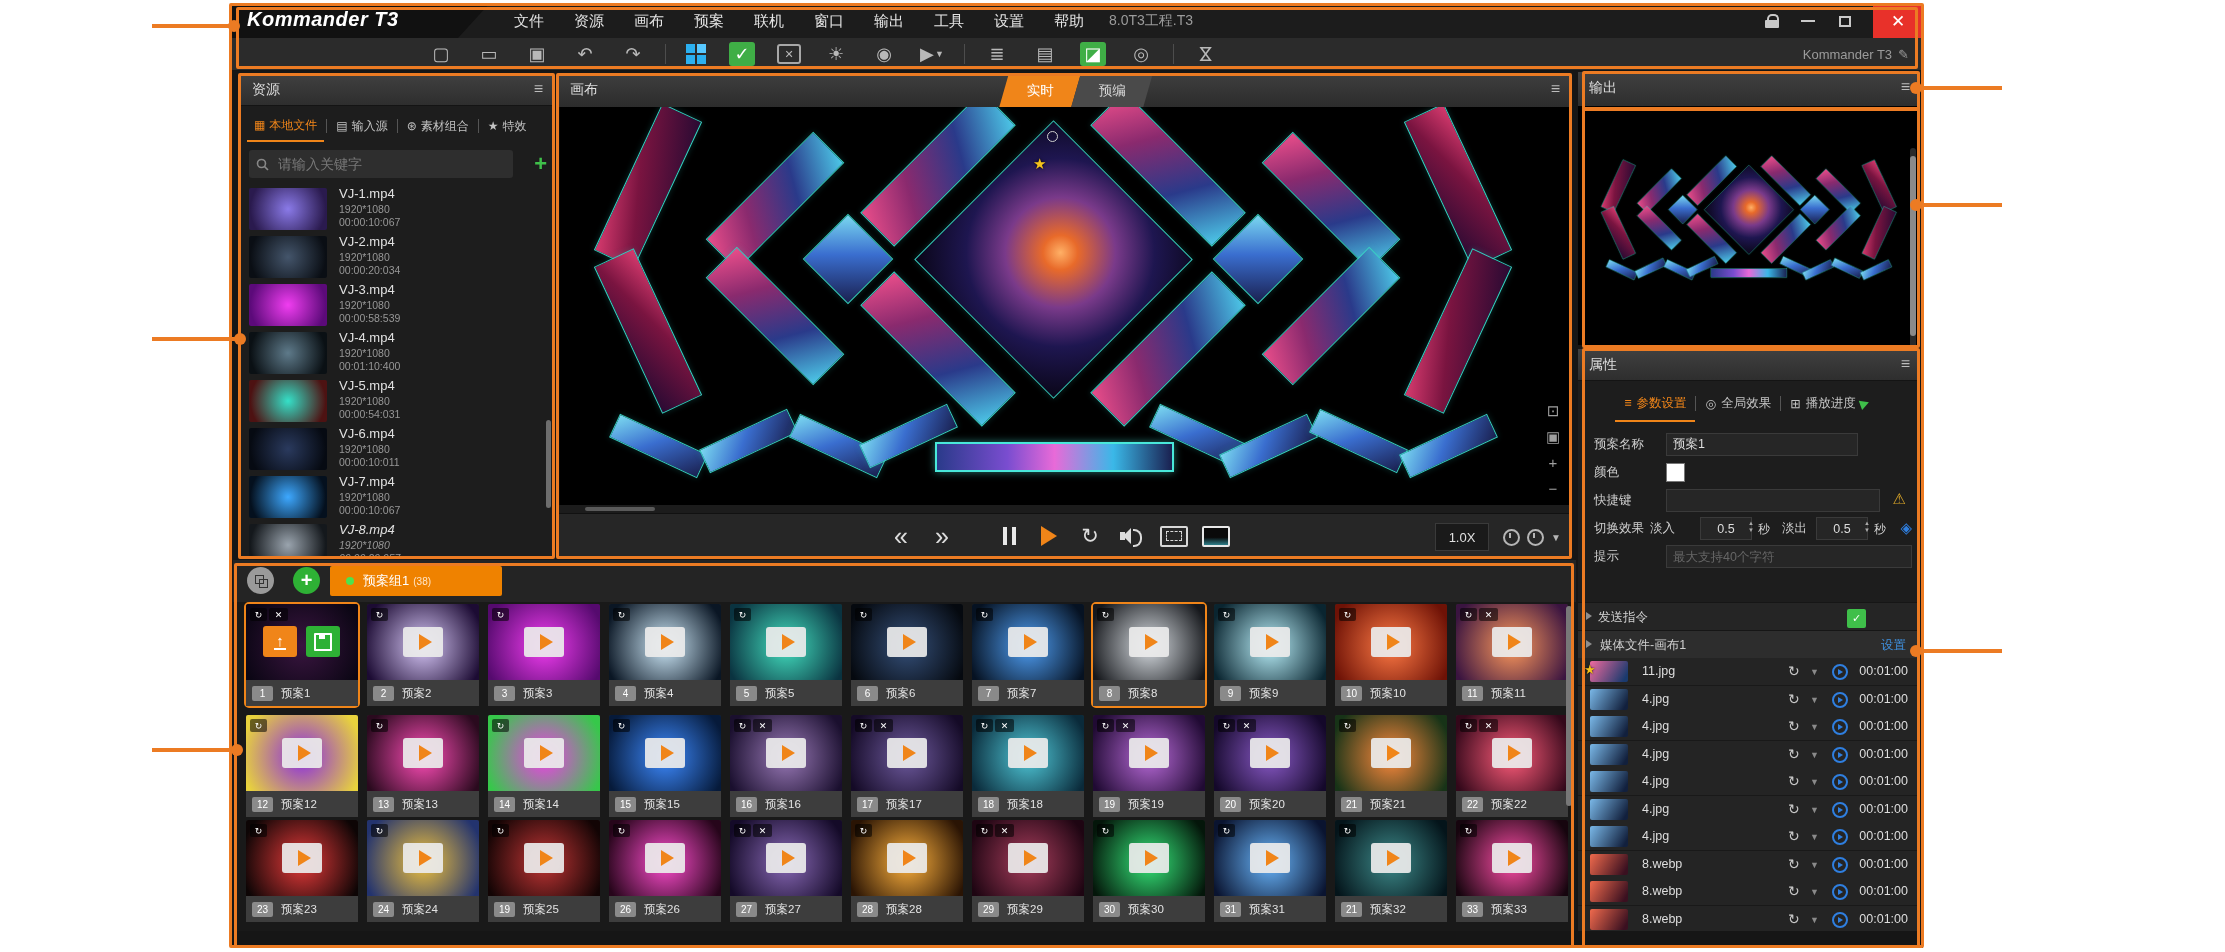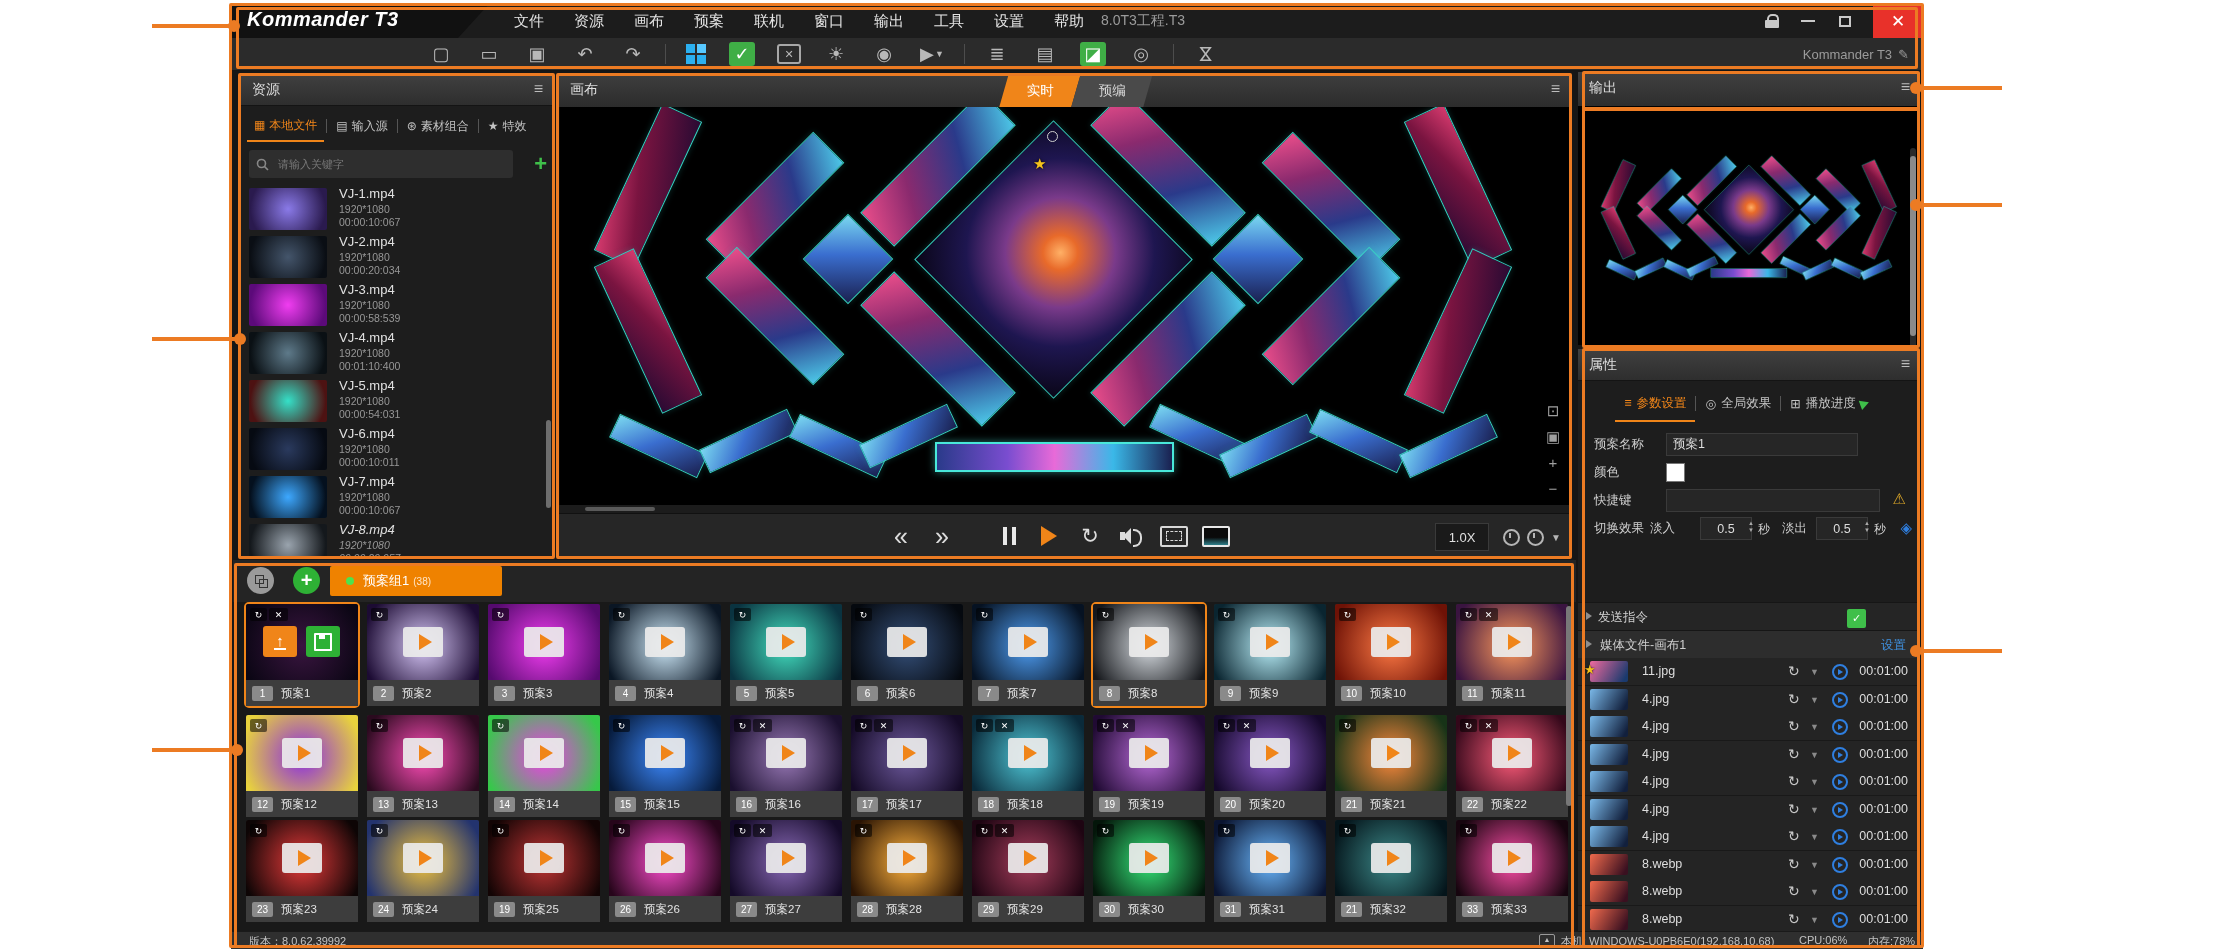--- a/index.html
+++ b/index.html
@@ -8,21 +8,21 @@
   .ann-box{position:absolute;border:3px solid #ec7b23;border-radius:2px;pointer-events:none;z-index:50}
   .ann-line{position:absolute;height:4px;background:#ec7b23;z-index:51}
   .ann-dot{position:absolute;width:12px;height:12px;border-radius:50%;background:#ec7b23;z-index:52}
   
   .app-bg{position:absolute;left:231px;top:4px;width:1692px;height:944px;background:#161616}
   .titlebar{position:absolute;left:231px;top:4px;width:1692px;height:34px;background:#1c1c1c}
   .logo-wrap{position:absolute;left:0;top:0;width:258px;height:34px;background:#111;clip-path:polygon(0 0,100% 0,88% 100%,0 100%)}
   .logo{position:absolute;left:16px;top:4px;color:#fff;font-size:20px;font-style:italic;font-weight:bold;letter-spacing:.5px}
   .menubar{position:absolute;left:268px;top:0;height:34px;display:flex;align-items:center}
   .menu-item{color:#e3e3e3;font-size:15px;padding:0 15px;height:34px;line-height:34px;cursor:default}
-  .proj-label{color:#9b9b9b;font-size:14px;margin-left:2px}
+  .proj-label{color:#9b9b9b;font-size:14px;margin-left:10px}
   .win-ctrls{position:absolute;right:0;top:0;height:34px;display:flex;align-items:center}
   .lock-i{position:relative;width:14px;height:14px;margin-right:22px}
   .lock-i .sh{position:absolute;left:2px;top:0;width:8px;height:7px;border:2px solid #c9c9c9;border-bottom:none;border-radius:5px 5px 0 0}
   .lock-i .bd{position:absolute;left:0;top:6px;width:14px;height:8px;background:#c9c9c9;border-radius:1px}
   .min-i{width:14px;height:2px;background:#c9c9c9;margin-right:24px}
   .rest-i{position:relative;width:12px;height:11px;margin-right:22px}
   .rest-i .b{position:absolute;border:2px solid #c9c9c9;width:8px;height:7px}
   .rest-i .b1{right:0;top:0}.rest-i .b2{left:0;bottom:0;background:#1c1c1c}
   .close-btn{width:50px;height:34px;background:#e8312a;color:#fff;font-size:17px;display:flex;align-items:center;justify-content:center}
   .toolbar{position:absolute;left:231px;top:38px;width:1692px;height:32px;background:#2b2b2b;border-bottom:1px solid #151515}
@@ -44,21 +44,21 @@
   .p-title{position:absolute;left:11px;top:7px;color:#dedede;font-size:14px}
   .hamb{position:absolute;right:10px;top:6px;color:#bdbdbd;font-size:16px}
   
   .res-panel{left:241px;top:74px;width:312px;height:483px;overflow:hidden}
   .res-tabs{position:absolute;left:6px;top:37px;width:300px;height:30px;display:flex;align-items:center}
   .res-tab{display:flex;align-items:center;color:#c3c3c3;font-size:12px;height:30px;padding:0 7px;white-space:nowrap}
   .res-tab .ti{margin-right:4px;font-size:12px}
   .res-tab.active{color:#f08519;border-bottom:2px solid #f08519}
   .res-tab-sep{width:1px;height:14px;background:#555;margin:0 2px}
   .search{position:absolute;left:8px;top:76px;width:264px;height:28px;background:#2e2e2e;border-radius:3px;display:flex;align-items:center}
-  .search input{background:transparent;border:none;outline:none;color:#bbb;font-size:11px;width:210px;font-family:"Liberation Sans",sans-serif}
+  .search input{background:transparent;border:none;outline:none;color:#bbb;font-size:14px;width:210px;font-family:"Liberation Sans",sans-serif}
   .search input::placeholder{color:#787878}
   .plus-btn{position:absolute;right:6px;top:78px;color:#3fbf4a;font-size:22px;font-weight:bold;line-height:24px}
   .file-list{position:absolute;left:0;top:112px;width:312px;height:371px;overflow:hidden}
   .file-item{position:absolute;left:8px;width:296px;height:46px}
   .f-thumb{position:absolute;left:0;top:2px;width:78px;height:42px;border-radius:2px}
   .f-name{position:absolute;left:90px;top:0px;color:#e0e0e0;font-size:13px}
   .f-res{position:absolute;left:90px;top:17px;color:#979797;font-size:10.5px}
   .f-dur{position:absolute;left:90px;top:30px;color:#979797;font-size:10.5px}
   .res-scroll{position:absolute;right:2px;top:346px;width:5px;height:88px;background:#6d6d6d;border-radius:3px}
   
@@ -510,20 +510,24 @@
       <span class="sec" style="left:180px">秒</span>
       <span class="f-label" style="left:204px">淡出</span>
       <input class="f-input" style="left: 238px; width: 38px; text-align: center;" value="0.5">
       <span class="spin" style="left:286px">
           <span>▲</span>
           <span>▼</span>
         </span>
       <span class="sec" style="left:296px">秒</span>
       <span class="bluehex">◈</span>
     </div>
+    <div class="fieldrow" style="top:193px">
+      <span class="f-label">提示</span>
+      <input class="f-input" style="left: 88px; width: 232px;" placeholder="最大支持40个字符">
+    </div>
     <div class="fieldrow togglerow" style="top:253px">
       <span class="tri-r"></span>
       <span class="f-label" style="left:20px">发送指令</span>
       <span class="cb on">✓</span>
     </div>
     <div class="fieldrow mediahdr" style="top:281px">
       <span class="tri-r"></span>
       <span class="f-label" style="left:22px">媒体文件-画布1</span>
       <span class="setlink">设置</span>
     </div>
@@ -1036,21 +1040,14 @@
           </div>
           <div class="c-label">
             <span class="c-num">33</span>
             <span class="c-name">预案33</span>
           </div>
         </div>
       </div>
     <div class="pre-scroll"></div>
   </div>
 
-  <div class="statusbar">
-    <span class="sb-t" style="left:18px">版本：8.0.62.39992</span>
-    <span class="sb-exp">▲</span>
-    <span class="sb-t" style="left:1330px">本机: WINDOWS-U0PB6E0(192.168.10.68)</span>
-    <span class="sb-t" style="left:1568px">CPU:06%</span>
-    <span class="sb-t" style="left:1637px">内存:78%</span>
-  </div>
 
 </div>
 
 </body></html>

